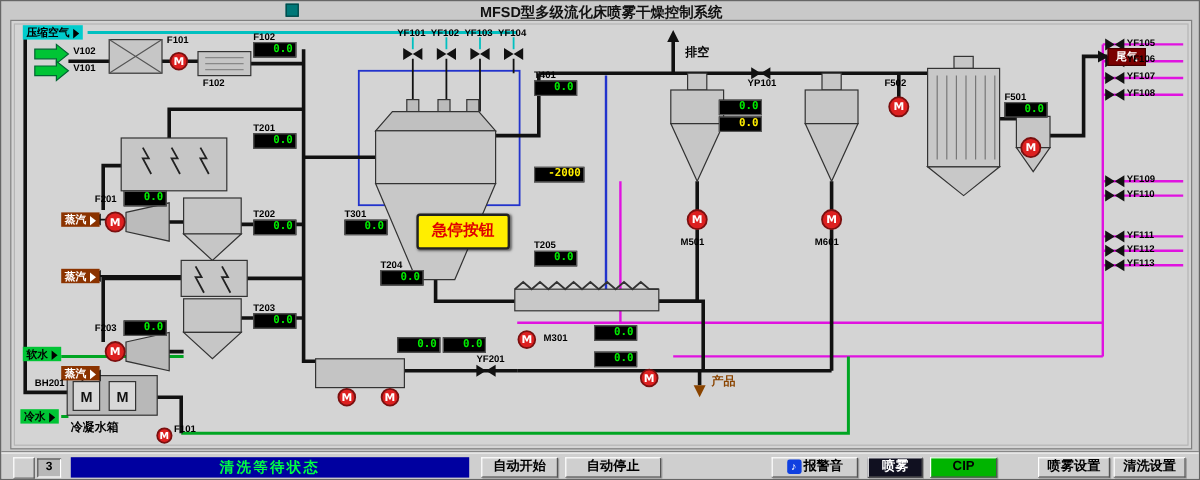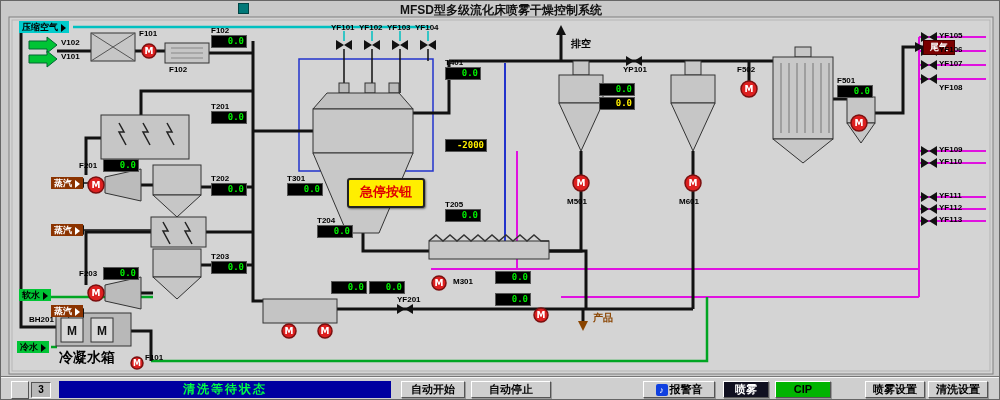--- a/index.html
+++ b/index.html
@@ -20,21 +20,21 @@
   .dv.yellow{color:#ffee00;}
   .src{position:absolute;z-index:3;height:12px;line-height:12px;font-size:9px;font-weight:bold;padding:0 3px;white-space:nowrap;}
   .src::after{content:"";display:inline-block;margin-left:3px;border-top:4px solid transparent;
       border-bottom:4px solid transparent;border-left:5px solid currentColor;vertical-align:middle;}
   .src.air{background:#00cccc;color:#000;text-align:center;}
   .src.steam{background:#8b3300;color:#fff;margin-left:32px;}
   .src.water{background:#00c435;color:#000;}
   .flowlabel{position:absolute;z-index:3;font-weight:bold;white-space:nowrap;}
   .vent{font-size:10px;color:#000;}
   .product{font-size:10px;color:#8a4400;}
-  .tanklabel{font-size:14px;color:#000;}
+  .tanklabel{font-size:10px;color:#000;}
   .tailgas{background:#7a0000;color:#fff;font-size:9px;height:13px;line-height:13px;width:30px;text-align:center;border:1px solid #400;}
   .estop{position:absolute;left:346px;top:130px;width:74px;height:26px;z-index:6;background:#ffee00;
       border:2px solid #222;border-radius:3px;color:#e00000;font-size:13px;font-weight:bold;
       text-align:center;line-height:24px;box-shadow:1px 1px 2px rgba(0,0,0,.5);cursor:pointer;margin-top:47px;}
   .watermark{position:absolute;left:62px;top:72px;z-index:9;font-family:"DejaVu Sans",sans-serif;
       font-weight:900;font-size:30px;color:#f20000;letter-spacing:2px;white-space:nowrap;
       text-shadow:-2px -2px 0 #fff,2px -2px 0 #fff,-2px 2px 0 #fff,2px 2px 0 #fff,0 -2px 0 #fff,0 2px 0 #fff,-2px 0 0 #fff,2px 0 0 #fff,3px 3px 3px rgba(0,0,0,.35);}
   
   .bottombar{position:absolute;left:0;top:376px;width:1000px;height:24px;background:#cfcfcf;z-index:5;border-top:1px solid #f5f5f5;box-shadow:0 -1px 0 #777;}
   .btn{position:absolute;top:3px;height:17px;line-height:15px;font-size:11px;font-weight:bold;text-align:center;
@@ -315,21 +315,21 @@
   <div class="tag" style="left:452px;top:276px">M301</div>
   <div class="tag" style="left:566px;top:196px">M501</div>
   <div class="tag" style="left:678px;top:196px">M601</div>
   <div class="tag" style="left:736px;top:64px">F502</div>
   <div class="tag" style="left:396px;top:294px">YF201</div>
   <div class="tag" style="left:28px;top:314px">BH201</div>
   <div class="tag" style="left:144px;top:352px">F101</div>
   <div class="tag" style="left:938px;top:30px">YF105</div>
   <div class="tag" style="left:938px;top:44px">YF106</div>
   <div class="tag" style="left:938px;top:58px">YF107</div>
-  <div class="tag" style="left:938px;top:82px">YF108</div>
+  <div class="tag" style="left:938px;top:72px">YF108</div>
   <div class="tag" style="left:938px;top:144px">YF109</div>
   <div class="tag" style="left:938px;top:156px">YF110</div>
   <div class="tag" style="left:938px;top:190px">YF111</div>
   <div class="tag" style="left:938px;top:202px">YF112</div>
   <div class="tag" style="left:938px;top:214px">YF113</div>
 
   <div class="dw" style="left:210px;top:26px">
       <div class="dl">F102</div>
       <div class="dv">0.0</div>
     </div>

